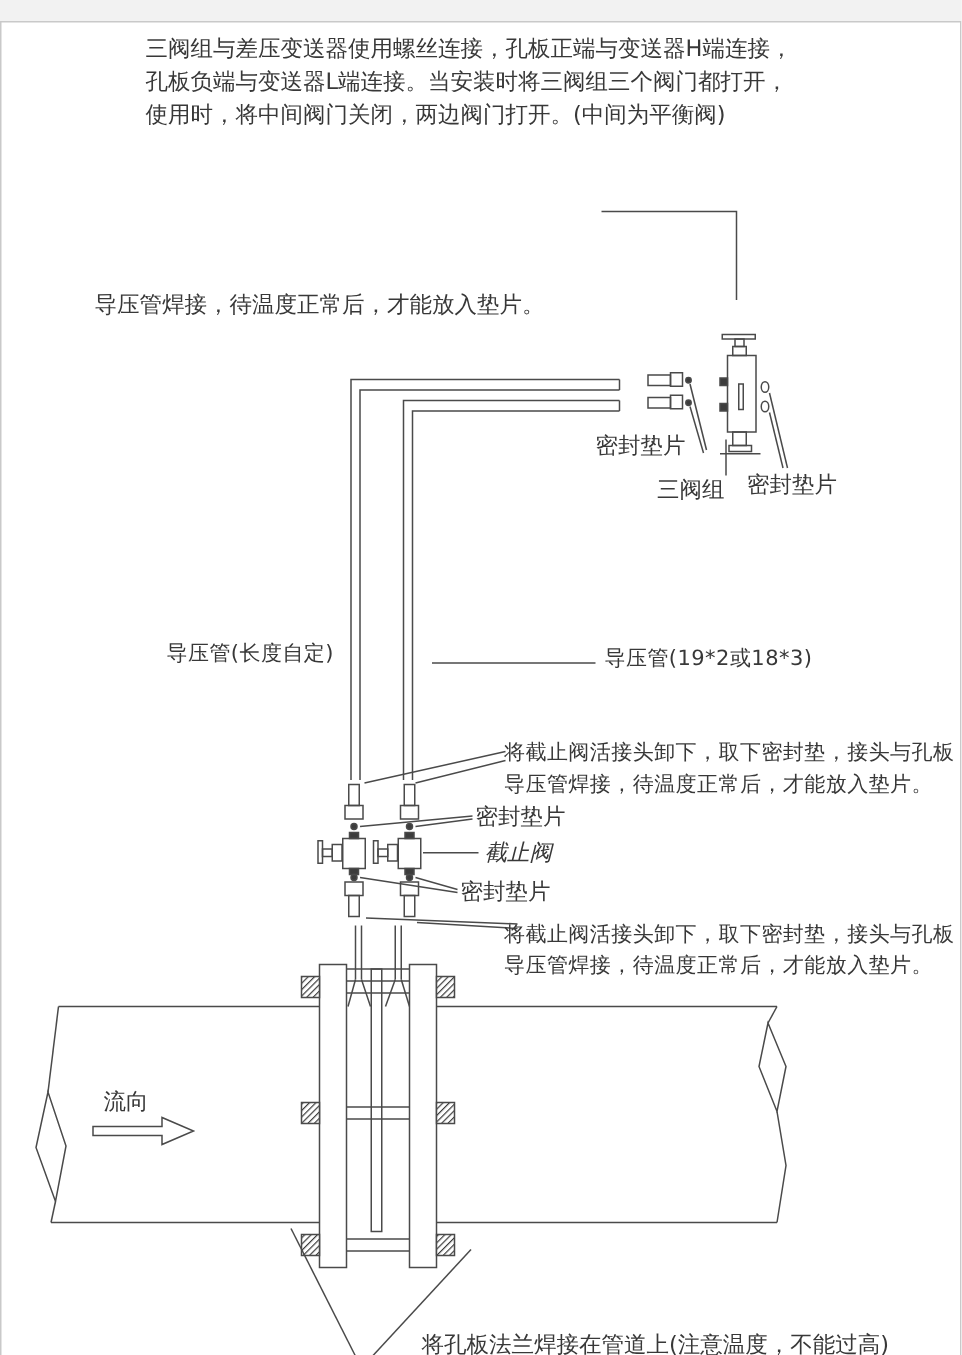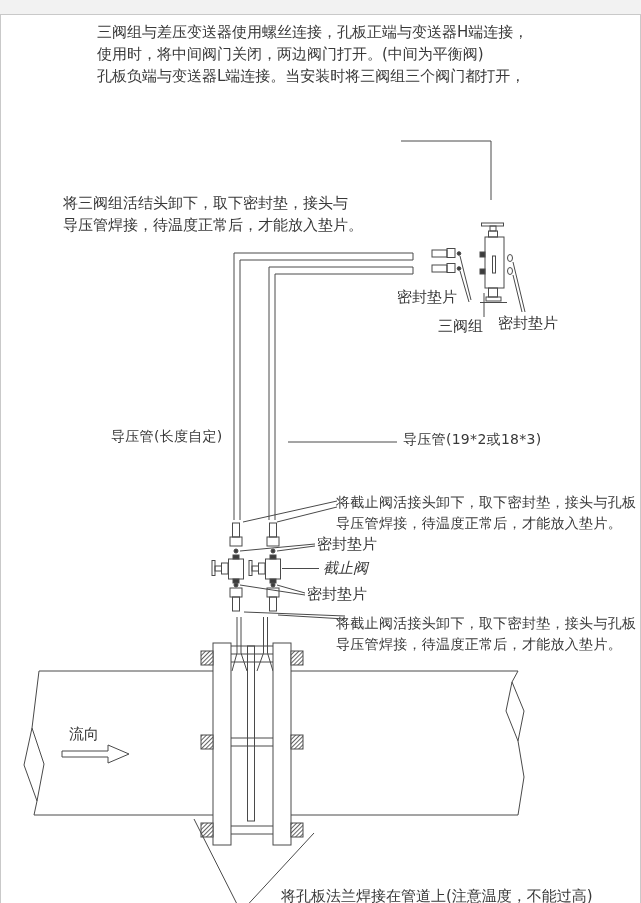--- a/index.html
+++ b/index.html
@@ -162,26 +162,25 @@
       <line x1="276" y1="570" x2="304" y2="578"></line>
       <line x1="243" y1="597" x2="344" y2="601"></line>
       <line x1="277" y1="600" x2="344" y2="604"></line>
       <line x1="193" y1="804" x2="240" y2="897"></line>
       <line x1="313" y1="818" x2="240" y2="897"></line>
     </g>
   </svg>
 
   <div class="lbl instr f15" style="left:96px;top:6px;">
     <div>三阀组与差压变送器使用螺丝连接，孔板正端与变送器H端连接，</div>
+    <div>孔板负端与变送器L端连接。当安装时将三阀组三个阀门都打开，</div>
     <div>使用时，将中间阀门关闭，两边阀门打开。(中间为平衡阀)</div>
-    <div>孔板负端与变送器L端连接。当安装时将三阀组三个阀门都打开，</div>
   </div>
 
   <div class="lbl instr f15" style="left:62px;top:177px;">
-    <div>将三阀组活结头卸下，取下密封垫，接头与</div>
     <div>导压管焊接，待温度正常后，才能放入垫片。</div>
   </div>
 
   <div class="lbl f15" style="left:396px;top:275px;">密封垫片</div>
 
   <div class="lbl f15" style="left:437px;top:304px;">三阀组</div>
 
   <div class="lbl f15" style="left:497px;top:301px;">密封垫片</div>
 
   <div class="lbl f14" style="left:110px;top:414px;">导压管(长度自定)</div>

